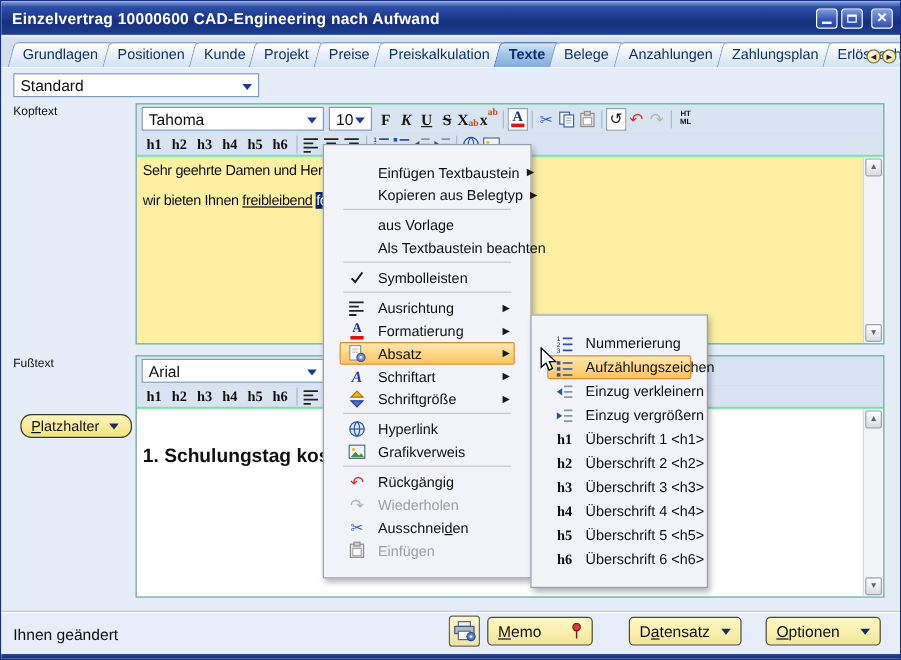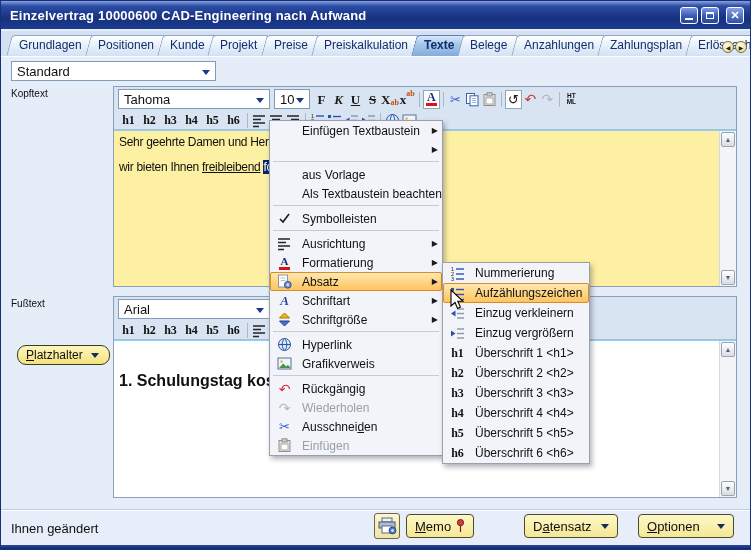--- a/index.html
+++ b/index.html
@@ -59,21 +59,21 @@
   .combo{
     position:absolute;background:#fff;border:1px solid #7f9db9;height:20px;
     font-size:13px;color:#101010;padding:2px 18px 0 5px;white-space:nowrap;overflow:hidden;
   }
   .combo .arr{
     position:absolute;right:5px;top:8px;width:0;height:0;
     border-left:4px solid transparent;border-right:4px solid transparent;
     border-top:5px solid #1a3a8c;
   }
   
-  .editor{position:absolute;border:1px solid #8ba0b8;background:#7dd3fc;overflow:hidden;}
+  .editor{position:absolute;border:1px solid #8ba0b8;background:#86efac;overflow:hidden;}
   .tb-row1{position:relative;height:24px;background:#d9e4f3;display:flex;align-items:center;padding-left:192px;}
   .tb-row2{position:relative;height:19px;background:#d9e4f3;border-bottom:1px solid #aebfd4;display:flex;align-items:center;padding-left:4px;}
   .ed-combo-font{left:4px;top:2px;width:152px;}
   .ed-combo-size{left:160px;top:2px;width:36px;}
   .tb-sep{width:1px;height:15px;background:#a8b9ce;margin:0 3px;flex:none;}
   .fb{
     height:18px;min-width:17px;display:inline-flex;align-items:flex-end;justify-content:center;
     font-size:13px;color:#1a1a1a;font-family:"Liberation Serif",serif;font-weight:bold;
     padding-bottom:1px;flex:none;line-height:14px;
   }
@@ -130,21 +130,21 @@
   }
   .ybtn .arr{margin-left:auto;width:0;height:0;border-left:4px solid transparent;border-right:4px solid transparent;border-top:5px solid #1a2a5a;}
   .printbtn{
     position:absolute;left:373px;top:3px;width:26px;height:26px;border:1px solid #6a6a4a;border-radius:3px;
     background:linear-gradient(180deg,#fcf6d2,#eee3a8);display:flex;align-items:center;justify-content:center;
   }
   .bottomframe{position:absolute;left:0;bottom:0;width:100%;height:4px;background:linear-gradient(180deg,#2a4aa0,#10276b);}
   
   .menu{
     position:absolute;background:#f2f4f9;border:1px solid #97a0ab;
-    box-shadow:2px 3px 5px rgba(60,60,80,.4);padding:0;z-index:50;font-size:12px;color:#101010;
+    box-shadow:2px 3px 5px rgba(60,60,80,.4);padding:13px;z-index:50;font-size:12px;color:#101010;
   }
   .mi{display:flex;align-items:center;height:19px;padding-right:3px;border:1px solid transparent;}
   .menu.sub .mi{height:20px;}
   .mi .ic{width:27px;flex:none;display:flex;align-items:center;justify-content:center;}
   .mi .lb{padding-left:4px;white-space:nowrap;}
   .mi .sarr{margin-left:auto;font-size:8px;color:#1a1a1a;padding-left:6px;}
   .mi.hl{background:linear-gradient(180deg,#ffe8b0 0%,#fdc45f 100%);border:1px solid #d88d28;border-radius:2px;}
   .mi.dis .lb{color:#9aa0a8;}
   .msep{height:1px;background:#c6cad3;margin:2px 3px 3px 3px;}
   .hb-ic{font-family:"Liberation Serif",serif;font-weight:bold;font-size:12px;color:#101010;}
@@ -578,21 +578,21 @@
     <span class="status-text">Ihnen geändert</span>
     <div class="printbtn">
       <svg width="20" height="18" viewBox="0 0 20 18">
         <rect x="5" y="1" width="10" height="4" fill="#eef2f6" stroke="#5a6a7a"></rect>
         <rect x="2" y="5" width="16" height="6" fill="#aebcd2" stroke="#4a5a6e"></rect>
         <rect x="5" y="9" width="10" height="7" fill="#ffffff" stroke="#5a6a7a"></rect>
         <circle cx="15.5" cy="13.5" r="3.4" fill="#5a7cc8" stroke="#2a4a90"></circle>
         <circle cx="15.5" cy="13.5" r="1.2" fill="#e8eefc"></circle>
       </svg>
     </div>
-    <div class="ybtn" style="left:405px;width:68px;text-align:right;">
+    <div class="ybtn" style="left:405px;width:88px;text-align:right;">
       <span><span class="ul">M</span>emo</span>
       <svg width="9" height="14" viewBox="0 0 9 14" style="margin-left:auto;">
         <circle cx="4.5" cy="3.6" r="3.1" fill="#d63a3a" stroke="#7a1616"></circle>
         <line x1="4.5" y1="6.8" x2="4.5" y2="13" stroke="#7a1616" stroke-width="1.2"></line>
       </svg>
     </div>
     <div class="ybtn" style="left:523px;width:94px;">
       <span>D<span class="ul">a</span>tensatz</span>
       <span class="arr"></span>
     </div>
@@ -604,20 +604,21 @@
   <div class="bottomframe"></div>
 
   <div class="menu" id="ctxmenu" style="left:268px;top:119px;width:174px;">
       <div class="mi">
         <span class="ic"></span>
         <span class="lb">Einfügen Textbaustein</span>
         <span class="sarr">▶</span>
       </div>
       <div class="mi">
         <span class="ic"></span>
+        <span class="lb">Kopieren aus Belegtyp</span>
         <span class="sarr">▶</span>
       </div>
       <div class="msep"></div>
       <div class="mi">
         <span class="ic"></span>
         <span class="lb">aus Vorlage</span>
       </div>
       <div class="mi">
         <span class="ic"></span>
         <span class="lb">Als Textbaustein beachten</span>

